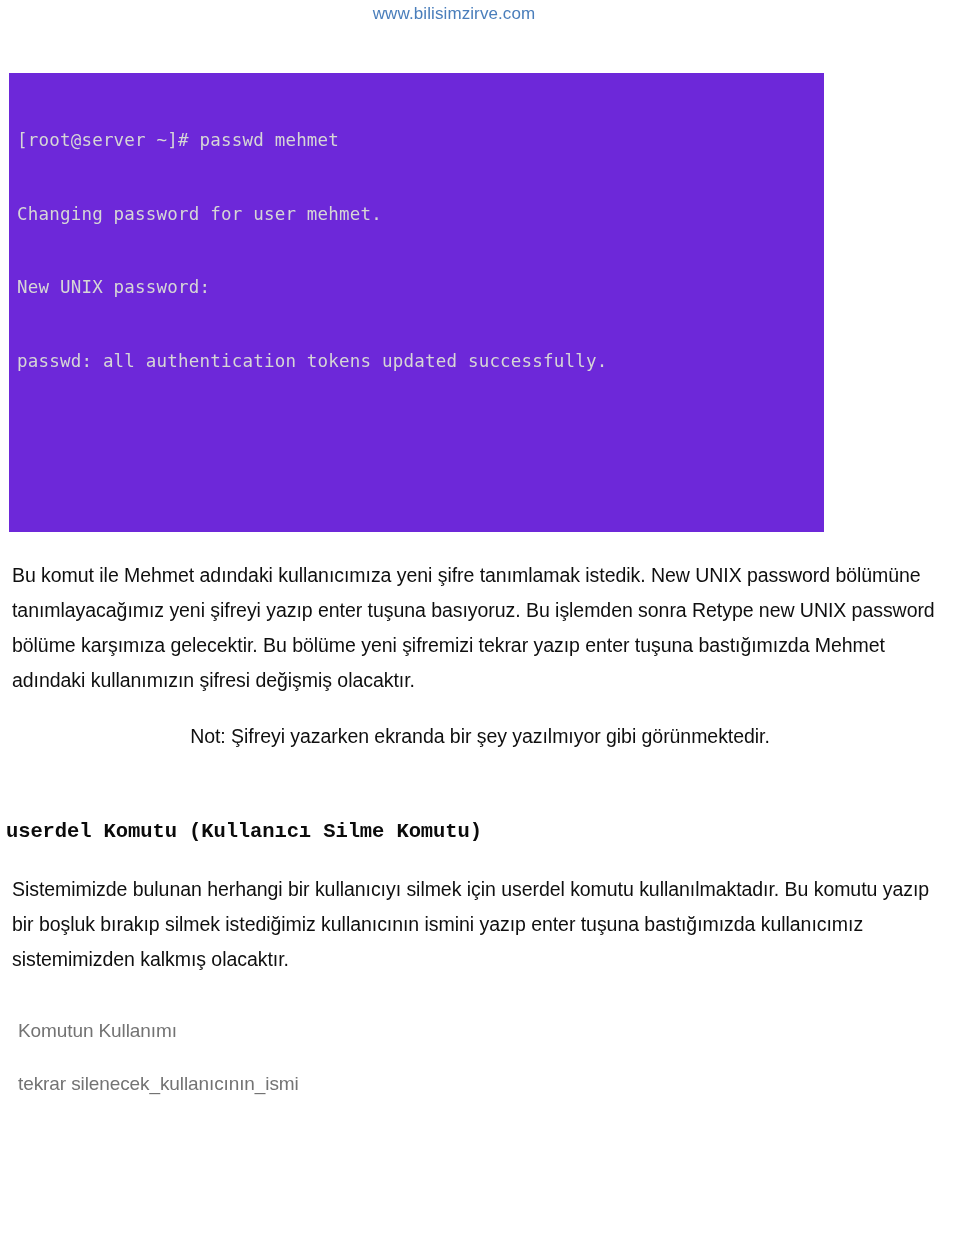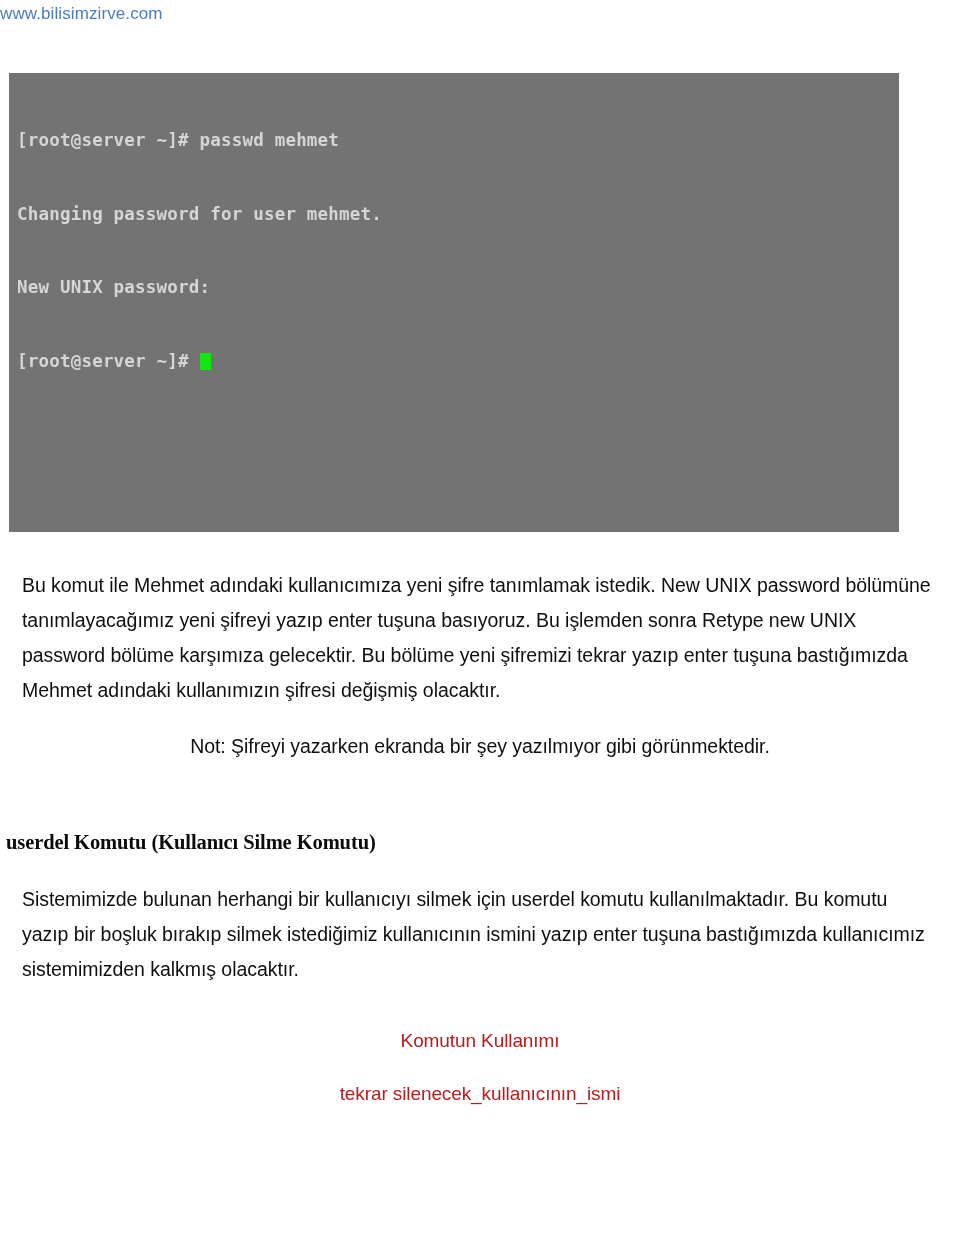--- a/index.html
+++ b/index.html
@@ -20,41 +20,40 @@
 
   
   .site-header {
     position: absolute;
     top: 0;
     left: 0;
     width: 908px;
     height: 30px;
     box-sizing: border-box;
     padding: 3px 0 0 0;
-    text-align: left;
+    text-align: center;
   }
   .site-header .wordmark {
     font-family: "Liberation Sans", sans-serif;
     font-size: 17px;
     line-height: 22px;
     letter-spacing: 0.1px;
     color: #4a7ebb;
     white-space: nowrap;
   }
 
   
   .terminal {
     position: absolute;
     left: 9px;
     top: 73px;
-    width: 890px;
+    width: 815px;
     height: 459px;
-    background: #737373;
+    background: #6d28d9;
     overflow: hidden;
-    font-weight: bold;
   }
   .terminal-screen {
     padding: 6px 0 0 8px;
     font-family: "DejaVu Sans Mono", "Liberation Mono", monospace;
     font-size: 17.5px;
     line-height: 24.5px;
     color: #d6d6d6;
     letter-spacing: 0.2px;
     white-space: pre;
   }
@@ -75,63 +74,62 @@
     position: absolute;
     left: 6px;
     top: 552px;
     width: 948px;
   }
   .para {
     font-family: "Liberation Sans Narrow", "Liberation Sans", sans-serif;
     font-size: 19.5px;
     line-height: 35px;
     color: #0f0f0f;
-    margin: 16px;
+    margin: 6px;
     text-align: left;
     letter-spacing: -0.05px;
   }
   .para.spaced-before { margin-top: 21px; text-align: center; }
 
   .heading {
-    font-family: Liberation Serif, serif;
+    font-family: Liberation Mono, monospace;
     font-size: 20.5px;
     line-height: 32px;
     font-weight: bold;
     color: #0b0b0b;
     margin: 0;
     letter-spacing: -0.1px;
   }
   .heading-block { margin-top: 62px; }
   .after-heading { margin-top: 24px; }
 
   .plain-line {
     font-family: "Liberation Sans", sans-serif;
     font-size: 19px;
     line-height: 26px;
-    color: #b91c1c;
-    margin: 0;
+    color: #737373;
+    margin: 12px;
     letter-spacing: -0.1px;
-    text-align: center;
   }
   .gap-lg { margin-top: 41px; }
   .gap-md { margin-top: 27px; }
 </style>
 </head>
 <body>
 
 <div class="site-header">
   <div class="wordmark">www.bilisimzirve.com</div>
 </div>
 
 <div class="terminal">
   <div class="terminal-screen">
     <div class="terminal-line">[root@server ~]# passwd mehmet</div>
     <div class="terminal-line">Changing password for user mehmet.</div>
     <div class="terminal-line">New UNIX password:</div>
-    <div class="terminal-line"><span>[root@server ~]# </span><span class="cursor-block"></span></div>
+    <div class="terminal-line">passwd: all authentication tokens updated successfully.</div>
   </div>
 </div>
 
 <div class="doc">
 
   <p class="para">Bu komut ile Mehmet adındaki kullanıcımıza yeni şifre tanımlamak istedik. New UNIX password bölümüne tanımlayacağımız yeni şifreyi yazıp enter tuşuna basıyoruz. Bu işlemden sonra Retype new UNIX password bölüme karşımıza gelecektir. Bu bölüme yeni şifremizi tekrar yazıp enter tuşuna bastığımızda Mehmet adındaki kullanımızın şifresi değişmiş olacaktır.</p>
 
   <p class="para spaced-before">Not: Şifreyi yazarken ekranda bir şey yazılmıyor gibi görünmektedir.</p>
 
   <h2 class="heading heading-block">userdel Komutu (Kullanıcı Silme Komutu)</h2>

